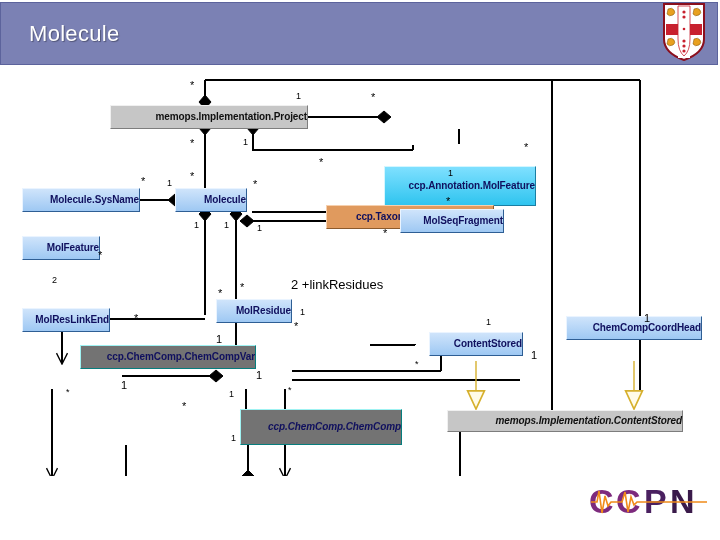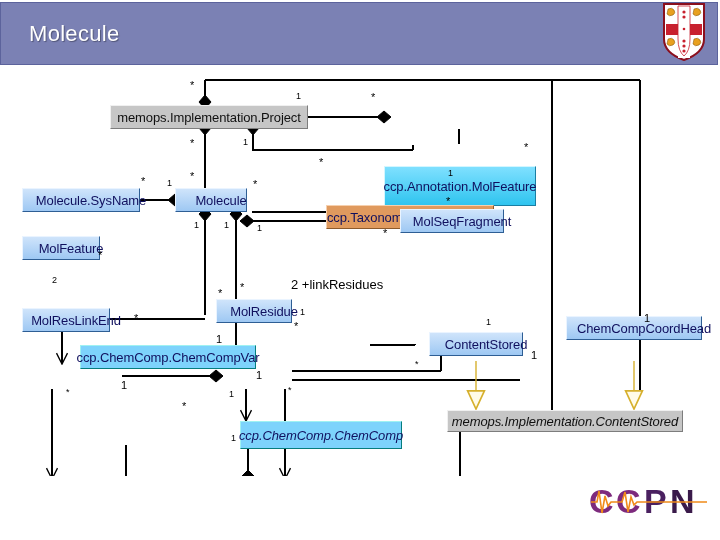--- a/index.html
+++ b/index.html
@@ -14,33 +14,33 @@
           text-shadow:1px 1px 1px rgba(0,0,0,.35);}
   #crest{position:absolute;right:14px;top:3px;width:44px;height:58px;}
 
   
   #canvas{position:absolute;left:0;top:66px;width:720px;height:410px;}
   #canvas svg{position:absolute;left:0;top:0;}
 
   
   .box{position:absolute;box-sizing:border-box;
        border:1px solid #3a3a3a;
-       display:flex;align-items:center;justify-content:center;
-       font-size:13px;font-weight:normal;color:#1a1a66;
+       display:flex;align-items:center;justify-content:flex-end;
+       font-size:10px;font-weight:bold;color:#1a1a66;
        white-space:nowrap;letter-spacing:-.1px;line-height:1;}
   .box span{pointer-events:none;}
   .blue{background:linear-gradient(#cfe4fb,#9ec8f3);
         border-top:1px solid #eaf4ff;border-left:1px solid #eaf4ff;
         border-right:1px solid #2e5e94;border-bottom:1px solid #2e5e94;
         color:#10105e;padding-left:20px;}
   .cyanbox{background:linear-gradient(#7fe0ff,#2fc4ef);
         border-top:1px solid #d3f6ff;border-left:1px solid #d3f6ff;
         border-right:1px solid #1a7ea3;border-bottom:1px solid #1a7ea3;
         color:#10105e;}
-  .teal{background:#7dd3fc;
+  .teal{background:#737373;
         border-top:1px solid #9ff2f2;border-left:1px solid #9ff2f2;
         border-right:1px solid #067d7d;border-bottom:1px solid #067d7d;
         color:#10105e;}
   .orange{background:#e09a5e;
         border-top:1px solid #f6d0ae;border-left:1px solid #f6d0ae;
         border-right:1px solid #8c5a2c;border-bottom:1px solid #8c5a2c;
         color:#10105e;}
   .gray{background:#c6c6c6;
         border-top:1px solid #f0f0f0;border-left:1px solid #f0f0f0;
         border-right:1px solid #7d7d7d;border-bottom:1px solid #7d7d7d;
@@ -228,21 +228,21 @@
 
     <div class="box blue" style="left:429px;top:266px;width:94px;height:24px;">
       <span>ContentStored</span>
       </div>
 
     <div class="box blue" style="left:566px;top:250px;width:136px;height:24px;">
       <span>ChemCompCoordHead</span>
       </div>
 
 
-    <div class="box teal abstract" style="left:240px;top:343px;width:162px;height:28px;margin-top:12px;">
+    <div class="box teal abstract" style="left:240px;top:343px;width:162px;height:36px;">
       <span>ccp.ChemComp.ChemComp</span>
       </div>
 
     <div class="box gray abstract" style="left:447px;top:344px;width:236px;height:22px;">
       <span>memops.Implementation.ContentStored</span>
       </div>
 
     <div class="mult star" style="left:190px;top:14px;">*</div>
     <div class="mult" style="left:296px;top:26px;">1</div>
     <div class="mult star" style="left:371px;top:26px;">*</div>

